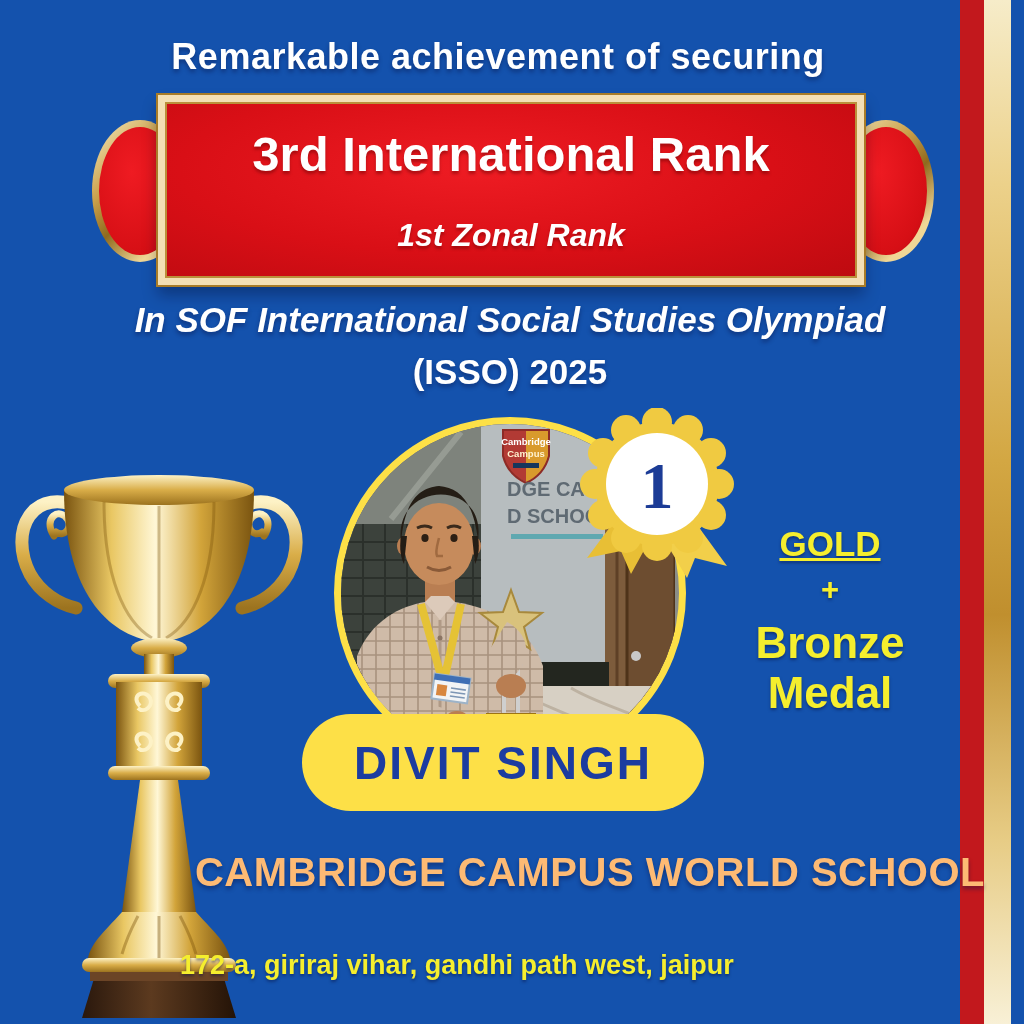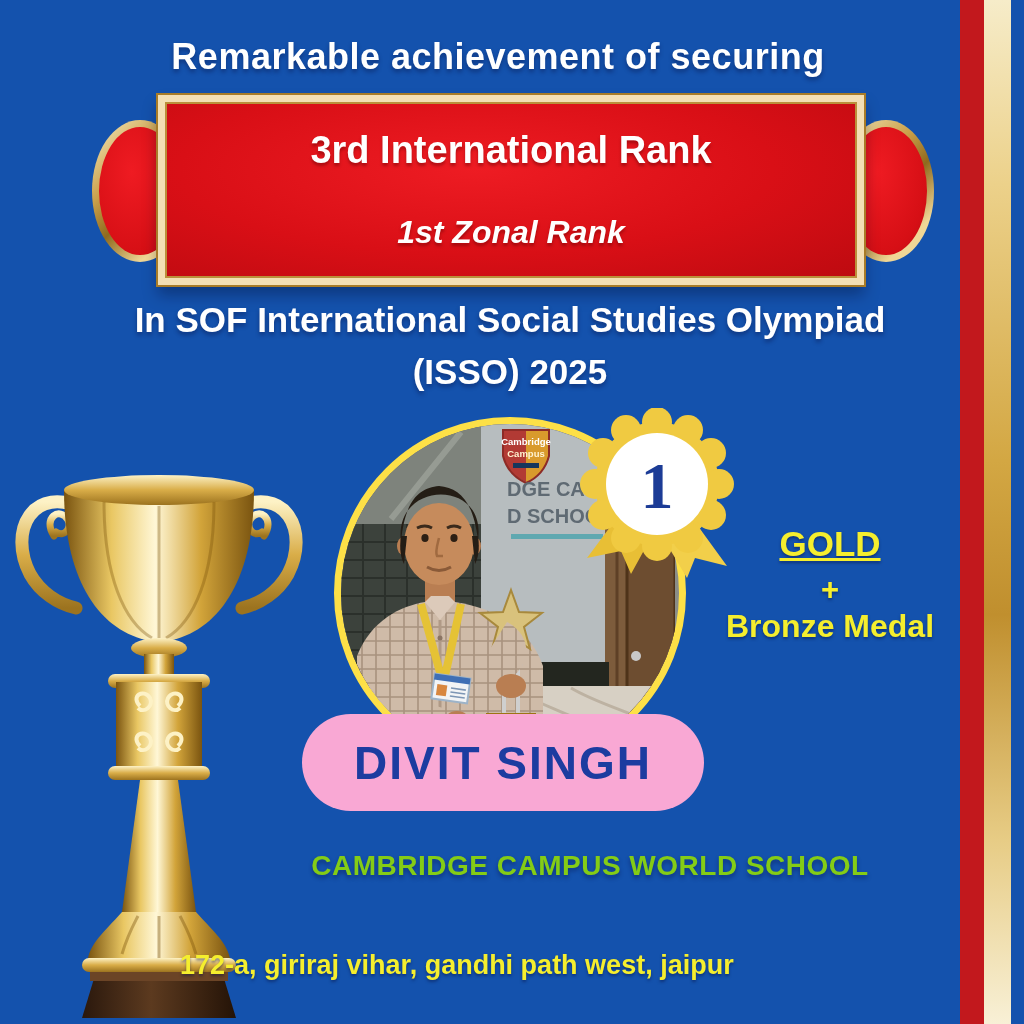--- a/index.html
+++ b/index.html
@@ -23,50 +23,50 @@
     background:radial-gradient(ellipse at 40% 35%,#ef1b22 0%,#d60f15 70%,#b80a10 100%);}
   .ribbon-left{left:92px;top:120px;}
   .ribbon-right{left:838px;top:120px;}
   .banner-box{position:absolute;left:158px;top:95px;width:706px;height:190px;
     background:radial-gradient(ellipse at 45% 38%,#ee1c23 0%,#d90f16 55%,#bd0a10 100%);
     border:7px solid #f3dfb4;outline:2px solid #a87c28;
     box-shadow:inset 0 0 0 2px #bb8f3a,0 10px 14px rgba(0,10,40,.35);
     box-sizing:border-box;display:flex;flex-direction:column;justify-content:space-around;
     align-items:center;padding:6px 0;}
   .banner-line{color:#ffffff;text-align:center;text-shadow:0 3px 3px rgba(90,0,0,.4);}
-  .banner-line.l1{font-size:38px;}
+  .banner-line.l1{font-size:49px;}
   .banner-line.l2{font-size:32px;font-style:italic;}
   
   .event-line{position:absolute;left:30px;width:960px;text-align:center;color:#ffffff;
     font-size:35px;text-shadow:0 3px 4px rgba(8,20,70,.45);}
-  .event-line.e1{top:300px;}
+  .event-line.e1{top:300px;font-style:italic;}
   .event-line.e2{top:352px;}
   
   .trophy{position:absolute;left:2px;top:466px;}
   
   .photo-circle{position:absolute;left:334px;top:417px;width:352px;height:352px;
     border-radius:50%;border:7px solid #fde047;box-sizing:border-box;overflow:hidden;
     background:#8a8d88;z-index:3;}
   .photo-circle svg{display:block;}
   
   .rosette{position:absolute;left:575px;top:408px;z-index:4;}
   .rosette text{font-family:"Liberation Serif",serif;font-weight:bold;}
   
   .awards{position:absolute;left:705px;top:524px;width:250px;text-align:center;
     color:#f5ee2e;text-shadow:0 2px 3px rgba(8,20,70,.5);z-index:2;}
   .awards .a1{font-size:35px;text-decoration:underline;}
   .awards .a2{font-size:31px;margin-top:8px;}
-  .awards .a3{font-size:32px;}
+  .awards .a3{font-size:44px;margin-top:10px;}
   
   .name-pill{position:absolute;left:302px;top:714px;width:402px;height:97px;border-radius:49px;
-    background:#f9a8d4;display:flex;align-items:center;justify-content:center;z-index:5;}
+    background:#fde047;display:flex;align-items:center;justify-content:center;z-index:5;}
   .name-pill span{color:#1c3ca0;font-size:46px;letter-spacing:2px;}
   
   .school-name{position:absolute;left:160px;top:850px;width:860px;text-align:center;
-    color:#84cc16;font-size:28px;letter-spacing:.5px;text-shadow:0 3px 4px rgba(8,20,70,.45);z-index:6;}
+    color:#fdba74;font-size:40px;letter-spacing:.5px;text-shadow:0 3px 4px rgba(8,20,70,.45);z-index:6;}
   .affiliation{position:absolute;left:180px;top:908px;width:820px;text-align:center;
     color:#ffffff;font-size:29px;text-shadow:0 2px 3px rgba(8,20,70,.45);z-index:6;}
   .address{position:absolute;left:180px;top:950px;width:830px;
     color:#f5ee2e;font-size:27px;text-shadow:0 2px 3px rgba(8,20,70,.5);z-index:6;}
   .sv-bold{font-family:"Liberation Sans",sans-serif;font-weight:bold;}
 </style>
 </head>
 <body>
 
 <div class="poster">

